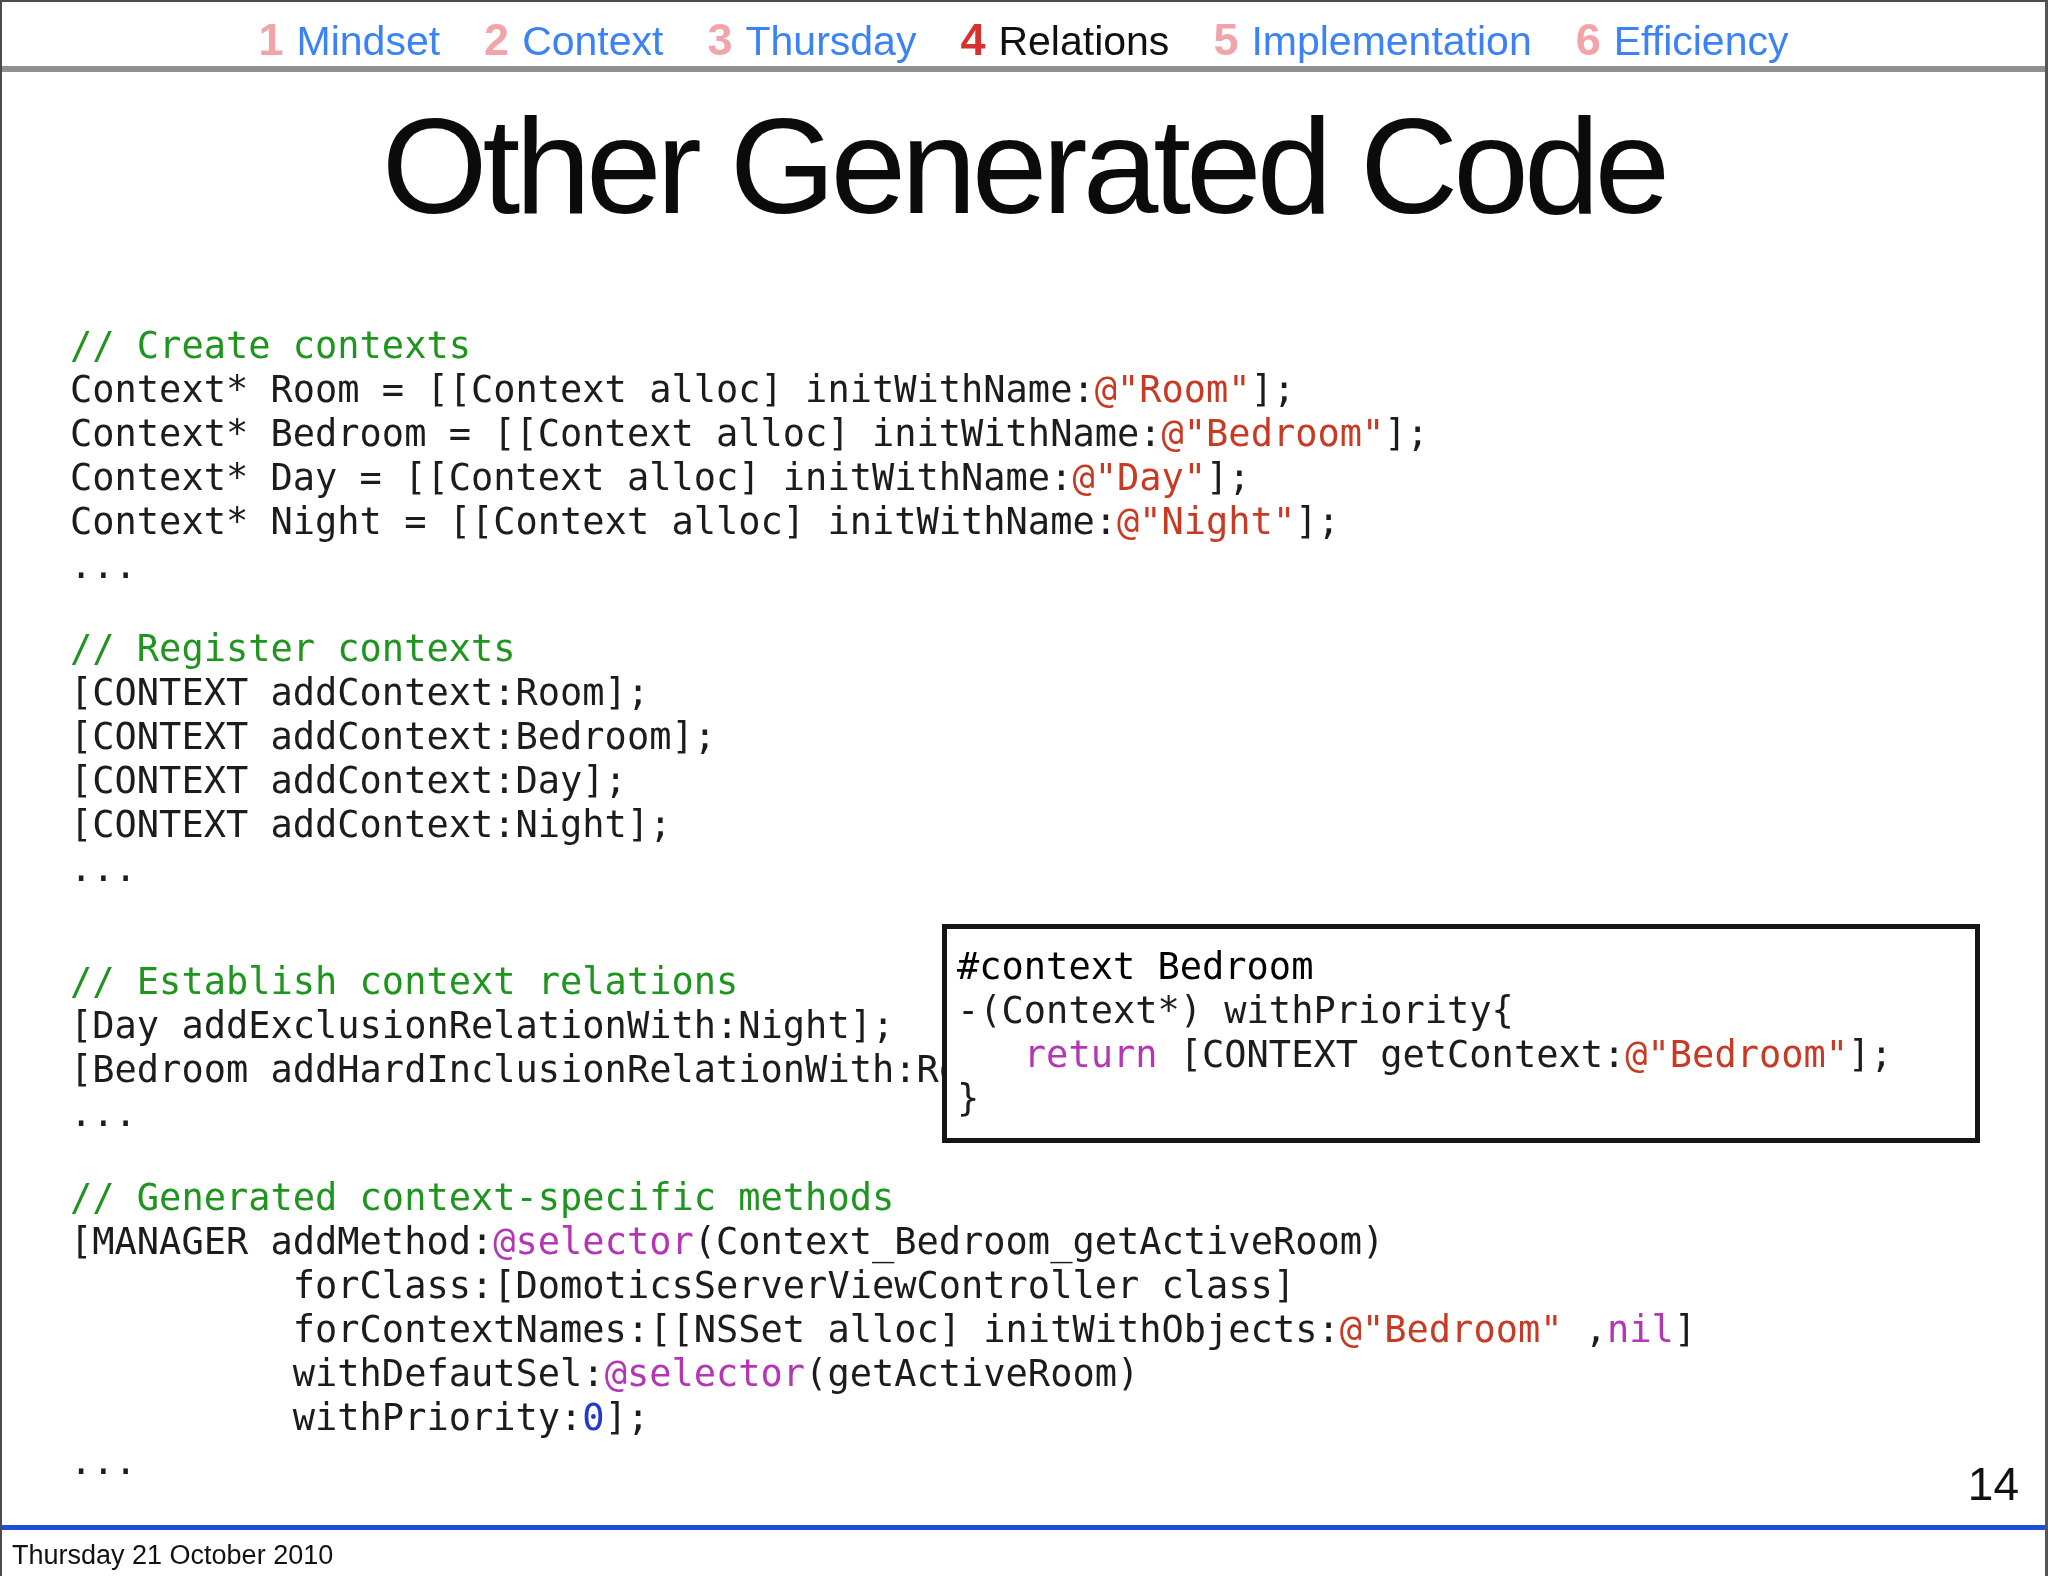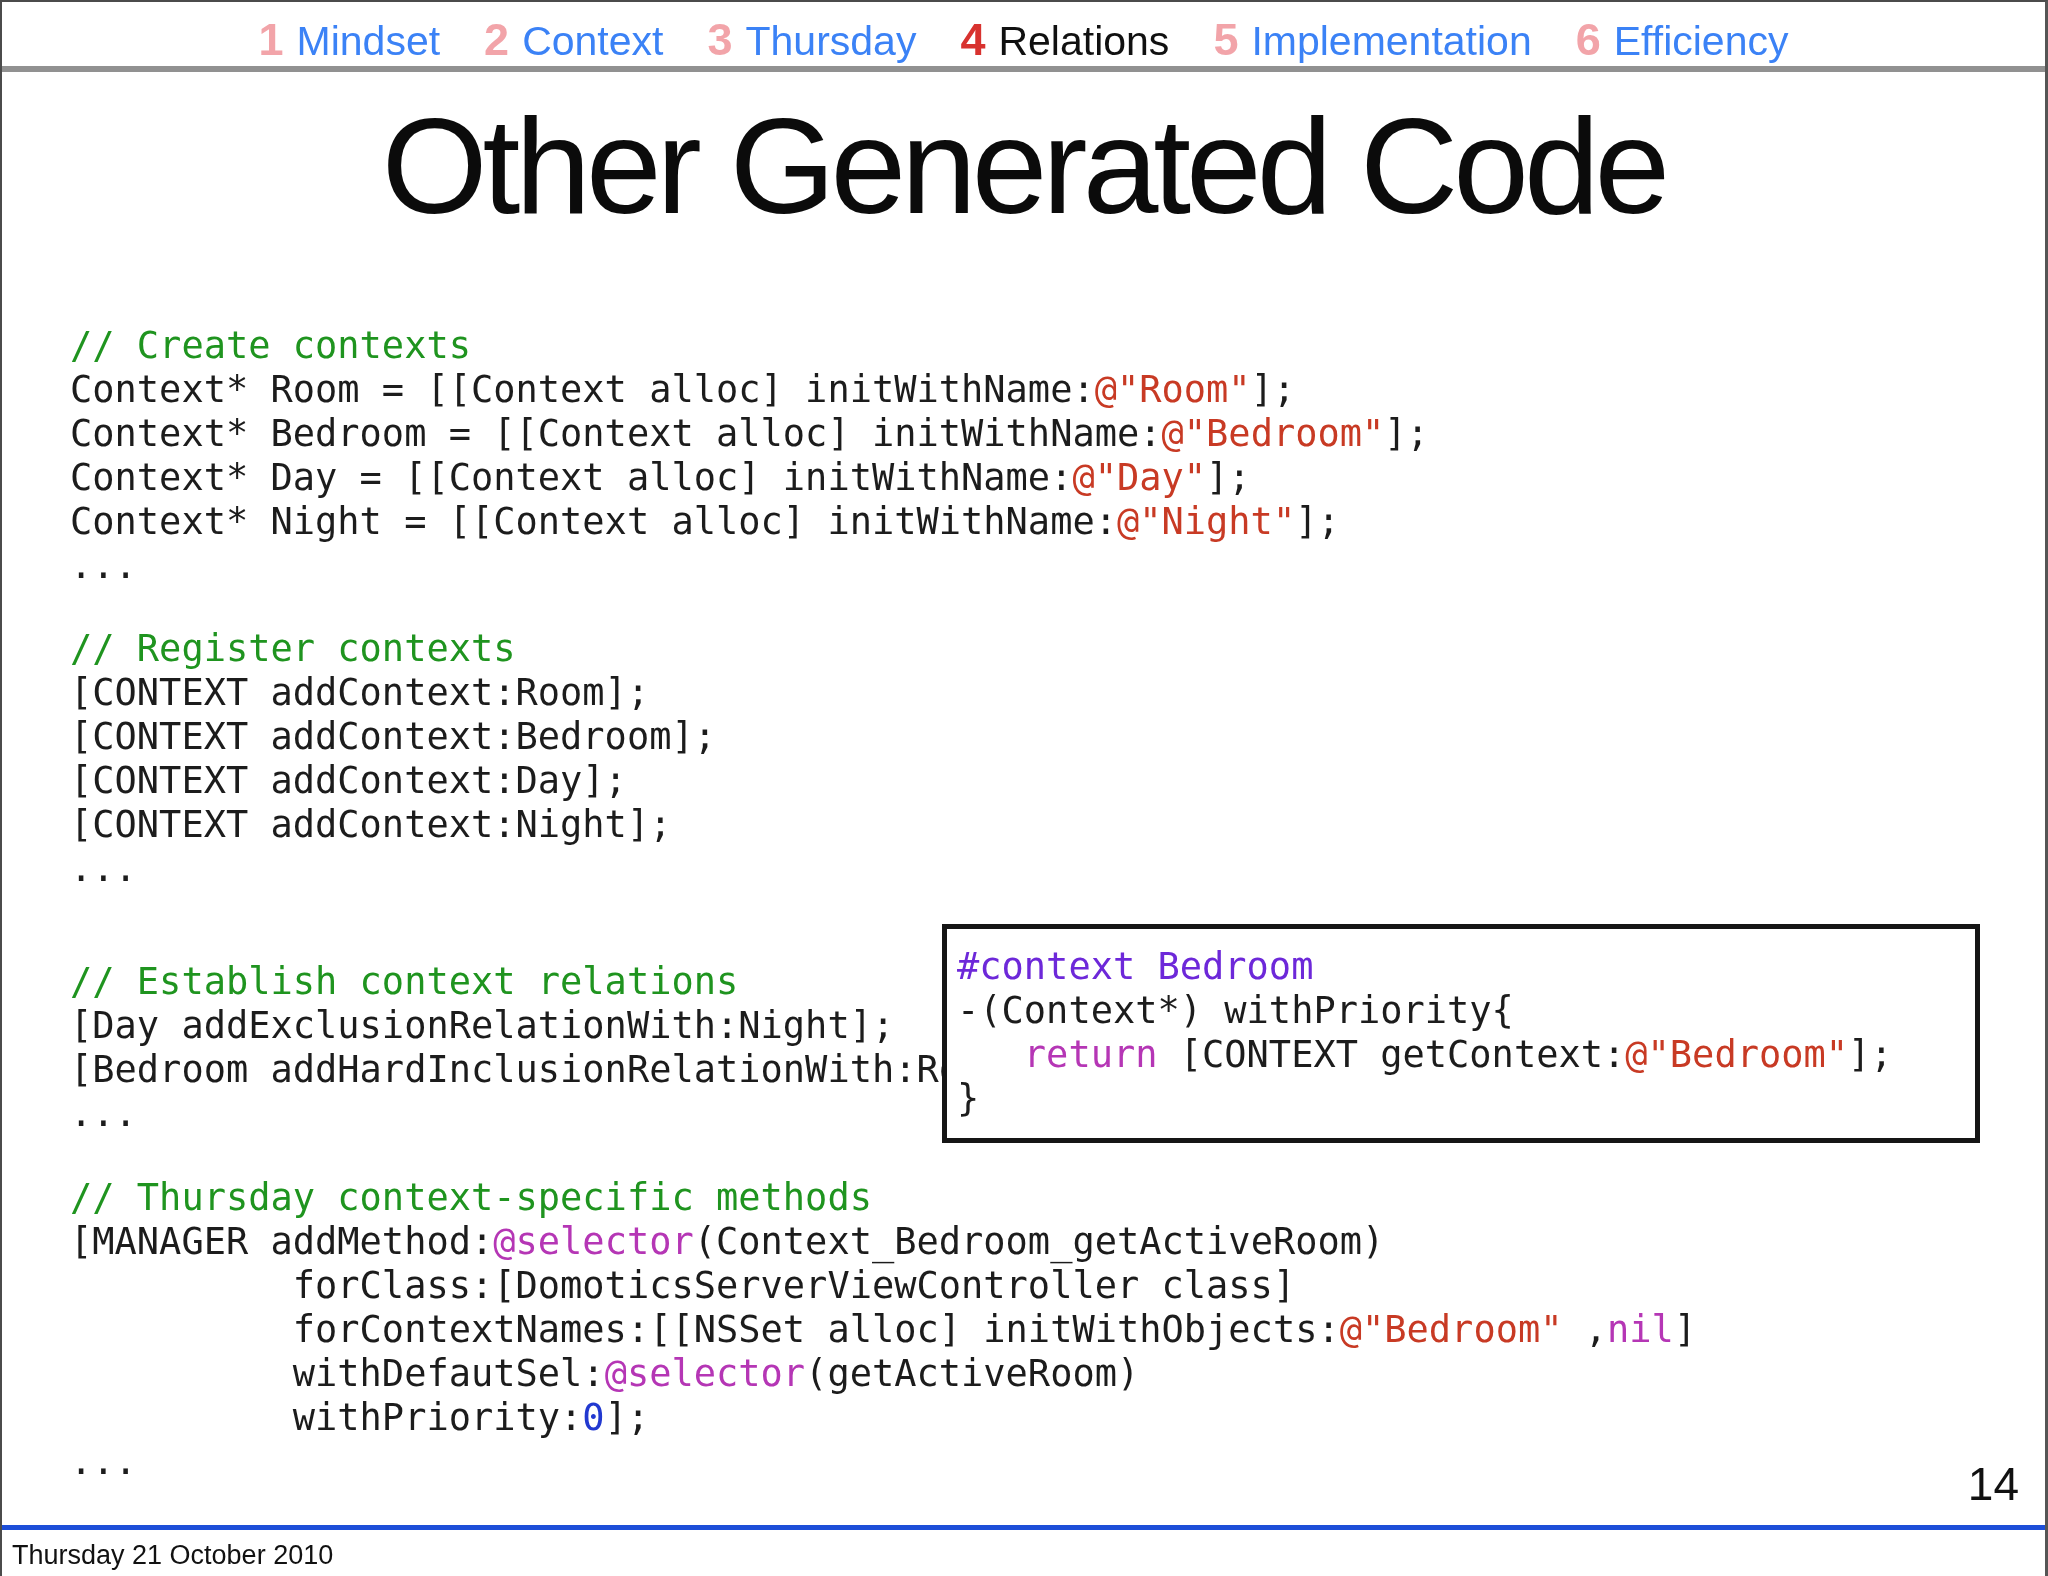--- a/index.html
+++ b/index.html
@@ -24,21 +24,21 @@
   .title { text-align:center; font-size:136px; font-weight:400; letter-spacing:-5px;
            color:#0b0b0b; margin-top:16px; }
 
   .code-block { position:absolute; left:68px; z-index:1; }
   .code-line  { white-space:pre; height:44px; line-height:44px;
                 font-family:"DejaVu Sans Mono", monospace; font-size:37px; }
   .tok-plain   { color:#1c1c1c; }
   .tok-comment { color:#1f941f; }
   .tok-string  { color:#c83a24; }
   .tok-keyword { color:#b536b5; }
-  .tok-preproc { color:#6d28d9; }
+  .tok-preproc { color:#000000; }
   .tok-number  { color:#2239d0; }
 
   .cb1 { top:252px; }
   .cb2 { top:555px; }
   .cb3 { top:888px; }
   .cb4 { top:1104px; }
 
   .callout { position:absolute; left:940px; top:852px; width:1038px; height:219px;
              background:#ffffff; border:5px solid #151515; z-index:5;
              padding:16px 6px 0 10px; }
@@ -101,21 +101,21 @@
         <div class="code-line"><span class="tok-plain">[CONTEXT addContext:Night];</span></div>
         <div class="code-line"><span class="tok-plain">...</span></div>
       </div>
     <div class="code-block cb3">
         <div class="code-line"><span class="tok-comment">// Establish context relations</span></div>
         <div class="code-line"><span class="tok-plain">[Day addExclusionRelationWith:Night];</span></div>
         <div class="code-line"><span class="tok-plain">[Bedroom addHardInclusionRelationWith:Ro</span></div>
         <div class="code-line"><span class="tok-plain">...</span></div>
       </div>
     <div class="code-block cb4">
-        <div class="code-line"><span class="tok-comment">// Thursday context-specific methods</span></div>
+        <div class="code-line"><span class="tok-comment">// Generated context-specific methods</span></div>
         <div class="code-line"><span class="tok-plain">[MANAGER addMethod:</span><span class="tok-keyword">@selector</span><span class="tok-plain">(Context_Bedroom_getActiveRoom)</span></div>
         <div class="code-line"><span class="tok-plain">          forClass:[DomoticsServerViewController class]</span></div>
         <div class="code-line"><span class="tok-plain">          forContextNames:[[NSSet alloc] initWithObjects:</span><span class="tok-string">@"Bedroom"</span><span class="tok-plain"> ,</span><span class="tok-keyword">nil</span><span class="tok-plain">]</span></div>
         <div class="code-line"><span class="tok-plain">          withDefautSel:</span><span class="tok-keyword">@selector</span><span class="tok-plain">(getActiveRoom)</span></div>
         <div class="code-line"><span class="tok-plain">          withPriority:</span><span class="tok-number">0</span><span class="tok-plain">];</span></div>
         <div class="code-line"><span class="tok-plain">...</span></div>
       </div>
 
     <div class="callout">
         <div class="code-line"><span class="tok-preproc">#context Bedroom</span></div>

